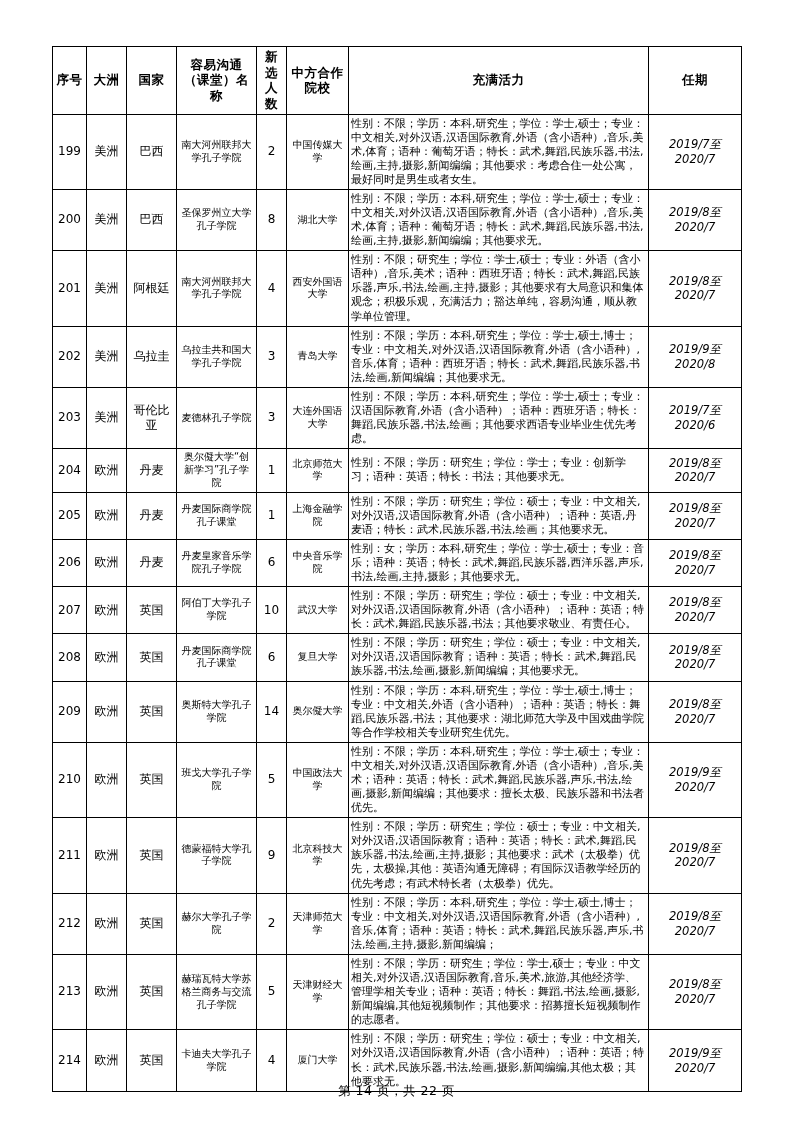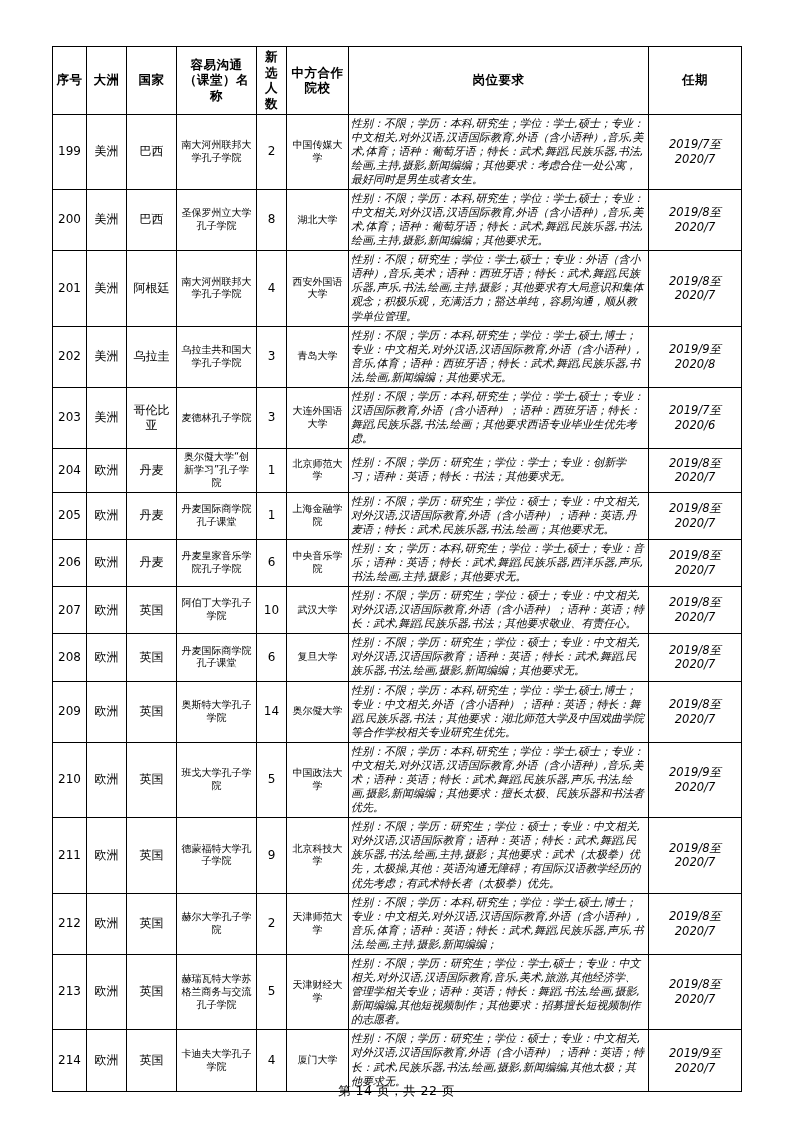--- a/index.html
+++ b/index.html
@@ -59,21 +59,20 @@
   td.inst, td.uni {
     text-align: center;
     font-size: 10px;
     line-height: 1.3;
   }
   td.req {
     text-align: left;
     font-size: 11px;
     line-height: 1.32;
     padding: 3px 4px;
-    font-style: italic;
   }
   td.term {
     text-align: center;
     font-size: 11.5px;
     line-height: 1.35;
     font-style: italic;
   }
   td.term .t2 { white-space: nowrap; }
   .footer {
     position: absolute;
@@ -102,21 +101,21 @@
         <col class="c-term">
     </colgroup>
     <thead>
       <tr>
         <th>序号</th>
         <th>大洲</th>
         <th>国家</th>
         <th class="two-line">容易沟通（课堂）名称</th>
         <th class="two-line">新选人数</th>
         <th class="two-line">中方合作院校</th>
-        <th>岗位要求</th>
+        <th>充满活力</th>
         <th>任期</th>
       </tr>
     </thead>
     <tbody>
         <tr>
           <td class="idx">199</td>
           <td class="cont">美洲</td>
           <td class="ctry">巴西</td>
           <td class="inst">南大河州联邦大学孔子学院</td>
           <td class="num">2</td>

